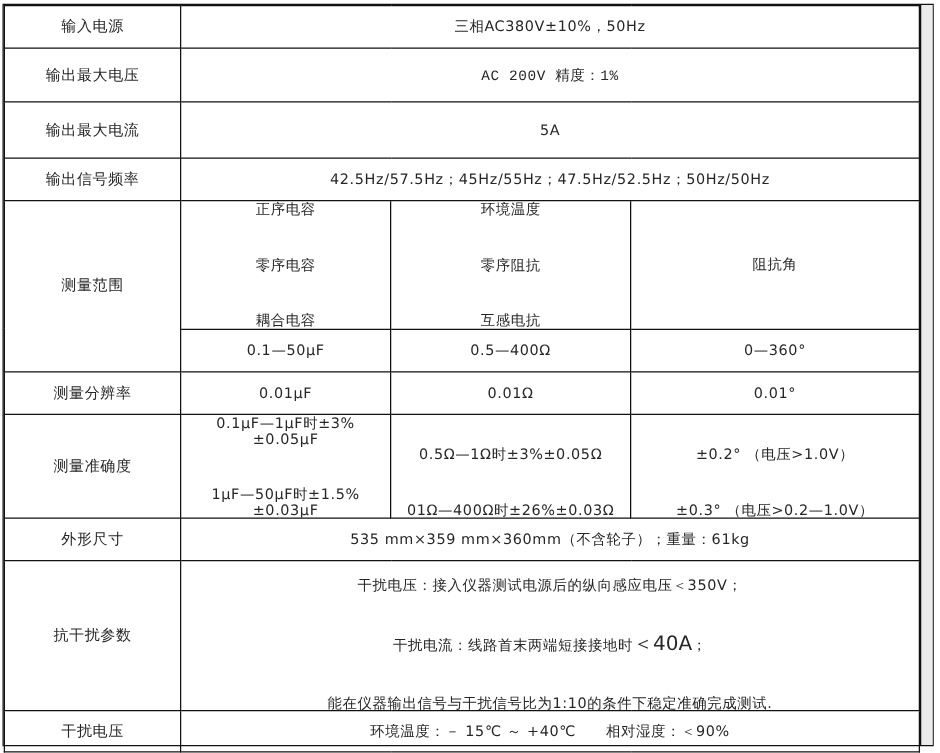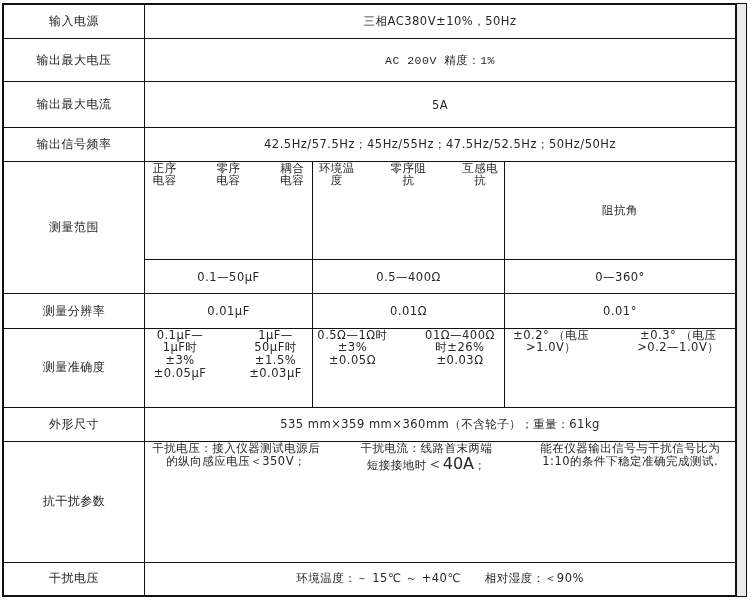--- a/index.html
+++ b/index.html
@@ -39,22 +39,22 @@
     letter-spacing:0.5px;
   }
   td.lbl{ font-size:12px; }
   .gutter{
     flex:1;
     background:#ebebeb;
     border-left:1px solid #111;
   }
   .stack{
     display:flex;
-    flex-direction:row;
-    justify-content:space-between;
+    flex-direction:column;
+    justify-content:flex-end;
     height:100%;
     gap:32px;
   }
   .stack > div{ line-height:1.1; }
   tr.r1  td{ height:33px; }
   tr.r2  td{ height:42px;font-family:Liberation Mono, monospace; }
   tr.r3  td{ height:44px;margin-left:19px; }
   tr.r4  td{ height:33px; }
   tr.r5a td{ height:97px; }
   tr.r5b td{ height:33px; }

